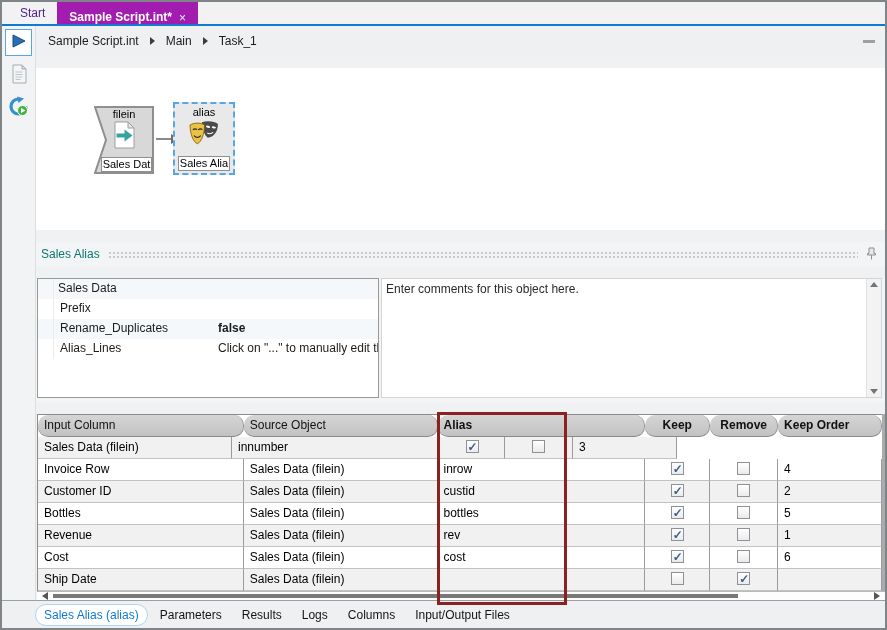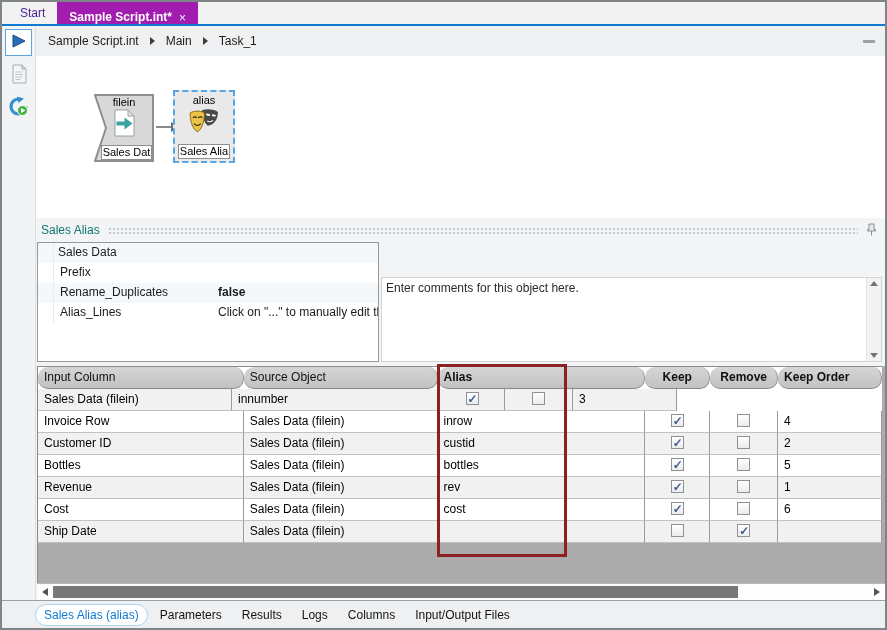--- a/index.html
+++ b/index.html
@@ -15,21 +15,21 @@
   .blue-line { height:2px; background:#1079d1; }
 
   
   .body { flex:1; display:flex; min-height:0; }
   .toolstrip { width:34px; background:#f2f3f4; border-right:1px solid #dcdee0; display:flex;
                flex-direction:column; align-items:center; padding-top:3px; }
   .tool-btn { width:27px; height:27px; background:#fff; border:1px solid #5ba4e0;
               display:flex; align-items:center; justify-content:center; }
   .tool-ic { width:27px; height:27px; margin-top:6px; display:flex; align-items:center; justify-content:center; }
 
-  .content { flex:1; display:flex; flex-direction:column; min-width:0; }
+  .content { flex:1; display:flex; flex-direction:column; min-width:0;gap:12px; }
 
   
   .breadcrumb { height:30px; background:#eef0f1; display:flex; align-items:center; padding:0 10px; font-size:12px; color:#1b1b1b; }
   .crumb { padding:0 2px; }
   .crumb-sep { width:0; height:0; border-left:5px solid #3c3c3c; border-top:4px solid transparent;
                border-bottom:4px solid transparent; margin:0 9px; }
   .minimize { margin-left:auto; width:12px; height:3px; background:#9aa0a4; cursor:default; }
 
   
   .canvas { height:162px; background:#fff; position:relative; }
@@ -54,21 +54,21 @@
 
   .panel-content { height:124px; background:#f3f4f5; display:flex; padding:0 3px 4px 1px; }
   .prop-grid { width:342px; background:#fff; border:1px solid #989898; font-size:12px; }
   .prop-row { display:flex; height:20px; line-height:19px; }
   .prop-row:nth-child(odd) { background:#f4f8fb; }
   .prop-gutter { width:16px; border-right:1px solid #ececec; }
   .prop-name { width:160px; padding-left:6px; color:#1b1b1b; white-space:nowrap; }
   .prop-value { flex:1; padding-left:4px; color:#1b1b1b; white-space:nowrap; overflow:hidden; }
   .prop-value.bold { font-weight:bold; }
 
-  .comments { flex:1; margin-left:2px; background:#fff; border:1px solid #d4d4d4; display:flex;margin-top:35px; }
+  .comments { flex:1; margin-left:2px; background:#fff; border:1px solid #d4d4d4; display:flex; }
   .comments-text { flex:1; font-size:12px; color:#2a2a2a; padding:3px 4px; }
   .vscroll { width:15px; background:#f3f3f3; border-left:1px solid #e2e2e2; display:flex;
              flex-direction:column; justify-content:space-between; align-items:center; padding:3px 0; }
   .arr-up { width:0; height:0; border-bottom:5px solid #6f7479; border-left:4px solid transparent; border-right:4px solid transparent; }
   .arr-dn { width:0; height:0; border-top:5px solid #6f7479; border-left:4px solid transparent; border-right:4px solid transparent; }
 
   
   .table-region { flex:1; position:relative; background:#ababab; display:flex; flex-direction:column; margin-left:1px; min-height:0; }
   .ttable { width:845px; background:#fff; border-left:1px solid #8a8a8a; border-top:1px solid #8a8a8a; }
   .trow { display:flex; height:22px; }

